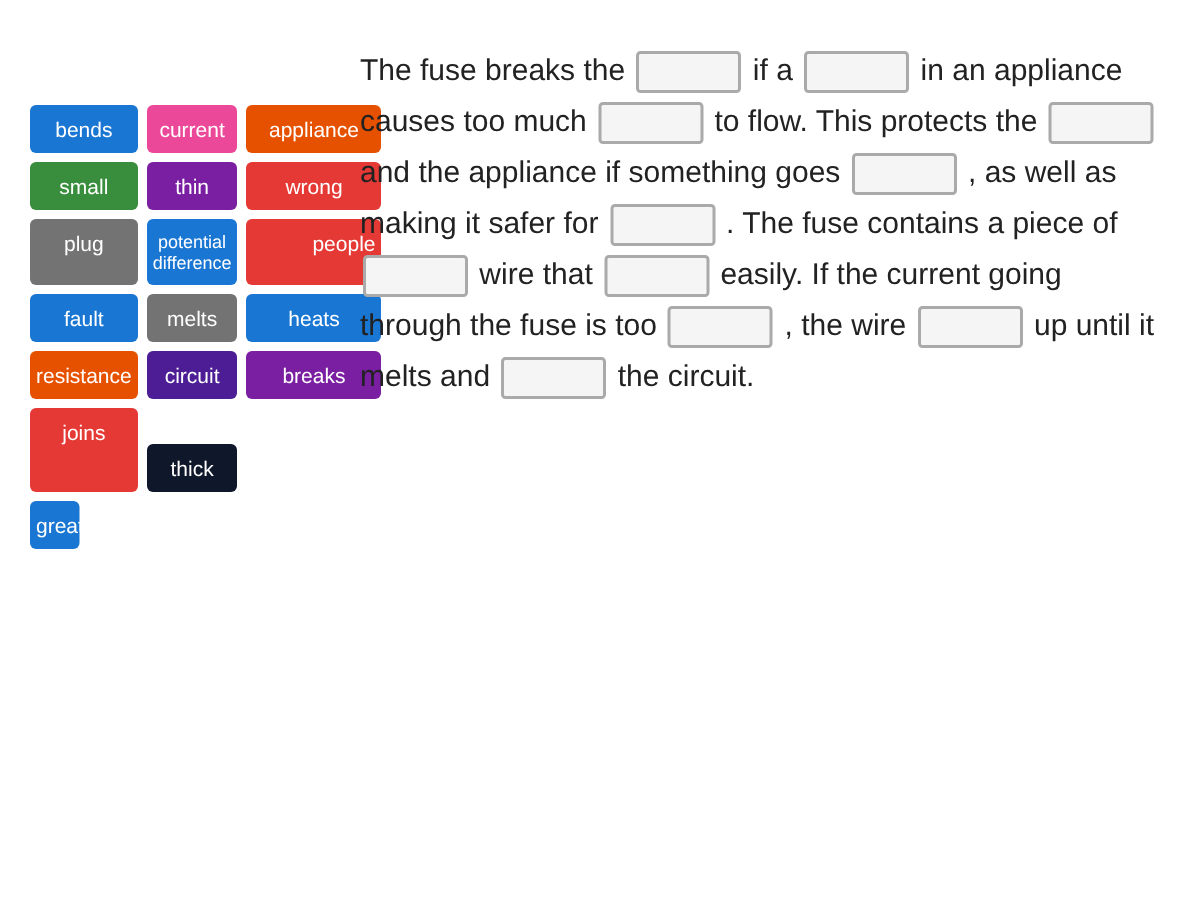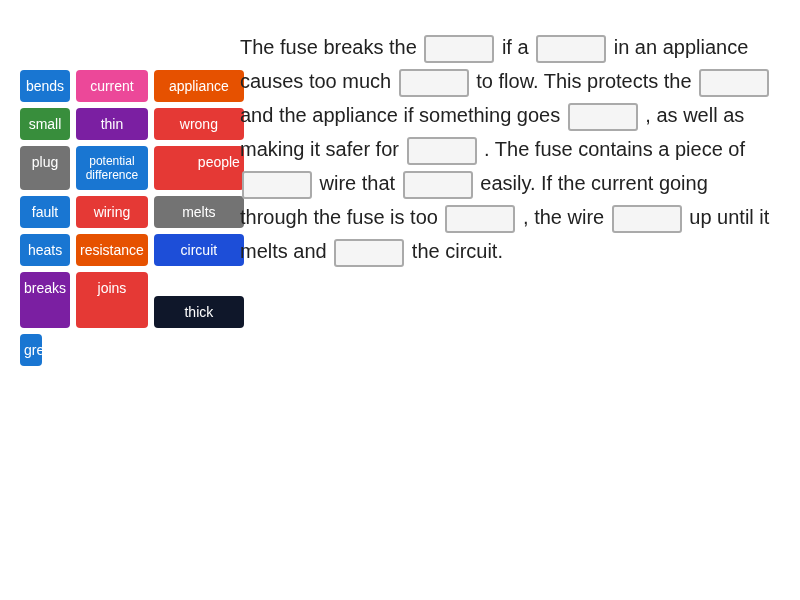--- a/index.html
+++ b/index.html
@@ -72,25 +72,24 @@
   <div class="word-tile" style="background-color: rgb(25, 118, 210);">bends</div>
       <div class="word-tile" style="background-color: #ec4899;">current</div>
       <div class="word-tile" style="background-color: rgb(230, 81, 0);">appliance</div>
       <div class="word-tile" style="background-color: rgb(56, 142, 60);">small</div>
       <div class="word-tile" style="background-color: rgb(123, 31, 162);">thin</div>
       <div class="word-tile" style="background-color: rgb(229, 57, 53);">wrong</div>
       <div class="word-tile" style="background-color: #737373;">plug</div>
       <div class="word-tile" style="background-color: rgb(25, 118, 210); grid-column: span 1; font-size: 12px;">potential difference</div>
       <div class="word-tile" style="background-color: rgb(229, 57, 53); padding-left: 44px;">people</div>
       <div class="word-tile" style="background-color: rgb(25, 118, 210);">fault</div>
-      <div class="word-tile" style="background-color: rgb(229, 57, 53);">wiring</div>
       <div class="word-tile" style="background-color: #737373;">melts</div>
       <div class="word-tile" style="background-color: rgb(25, 118, 210);">heats</div>
       <div class="word-tile" style="background-color: rgb(230, 81, 0);">resistance</div>
-      <div class="word-tile" style="background-color: #1d4ed8;">circuit</div>
+      <div class="word-tile" style="background-color: #4c1d95;">circuit</div>
       <div class="word-tile" style="background-color: rgb(123, 31, 162);">breaks</div>
       <div class="word-tile" style="background-color: rgb(229, 57, 53);">joins</div>
       <div class="word-tile" style="background-color: #0f172a; margin-top: 24px;">thick</div>
       <div class="word-tile" style="background-color: rgb(25, 118, 210); grid-column: 1 / 2; width: calc(50% - 3px);">great</div>
     </div>
 
   <div class="text-area">
     <span>The fuse breaks the </span><span class="blank"></span>
     <span> if a </span><span class="blank"></span>
     <span> in an appliance causes too much </span><span class="blank"></span>

